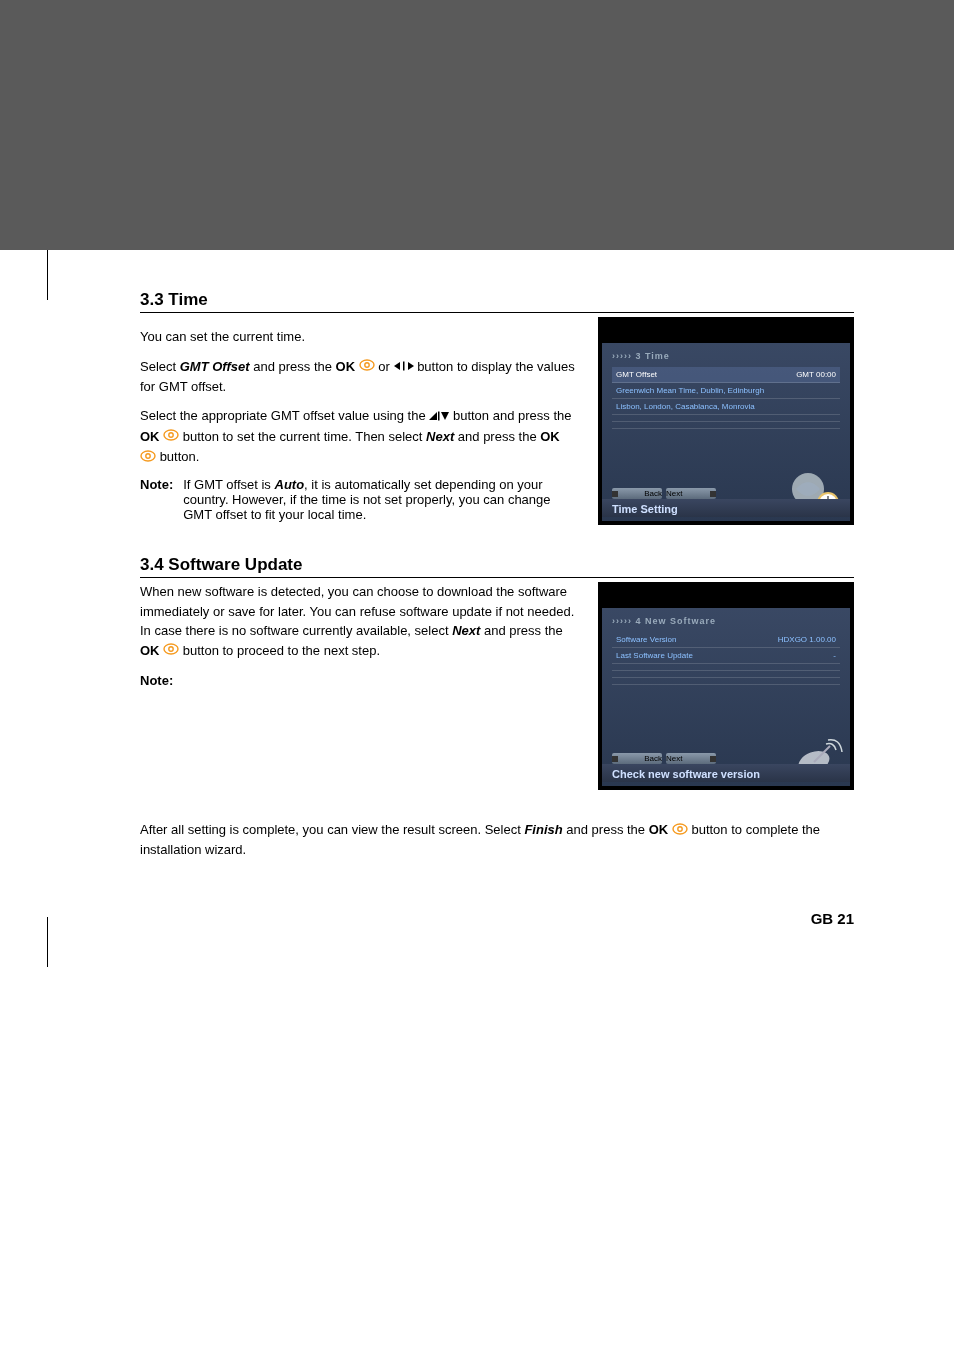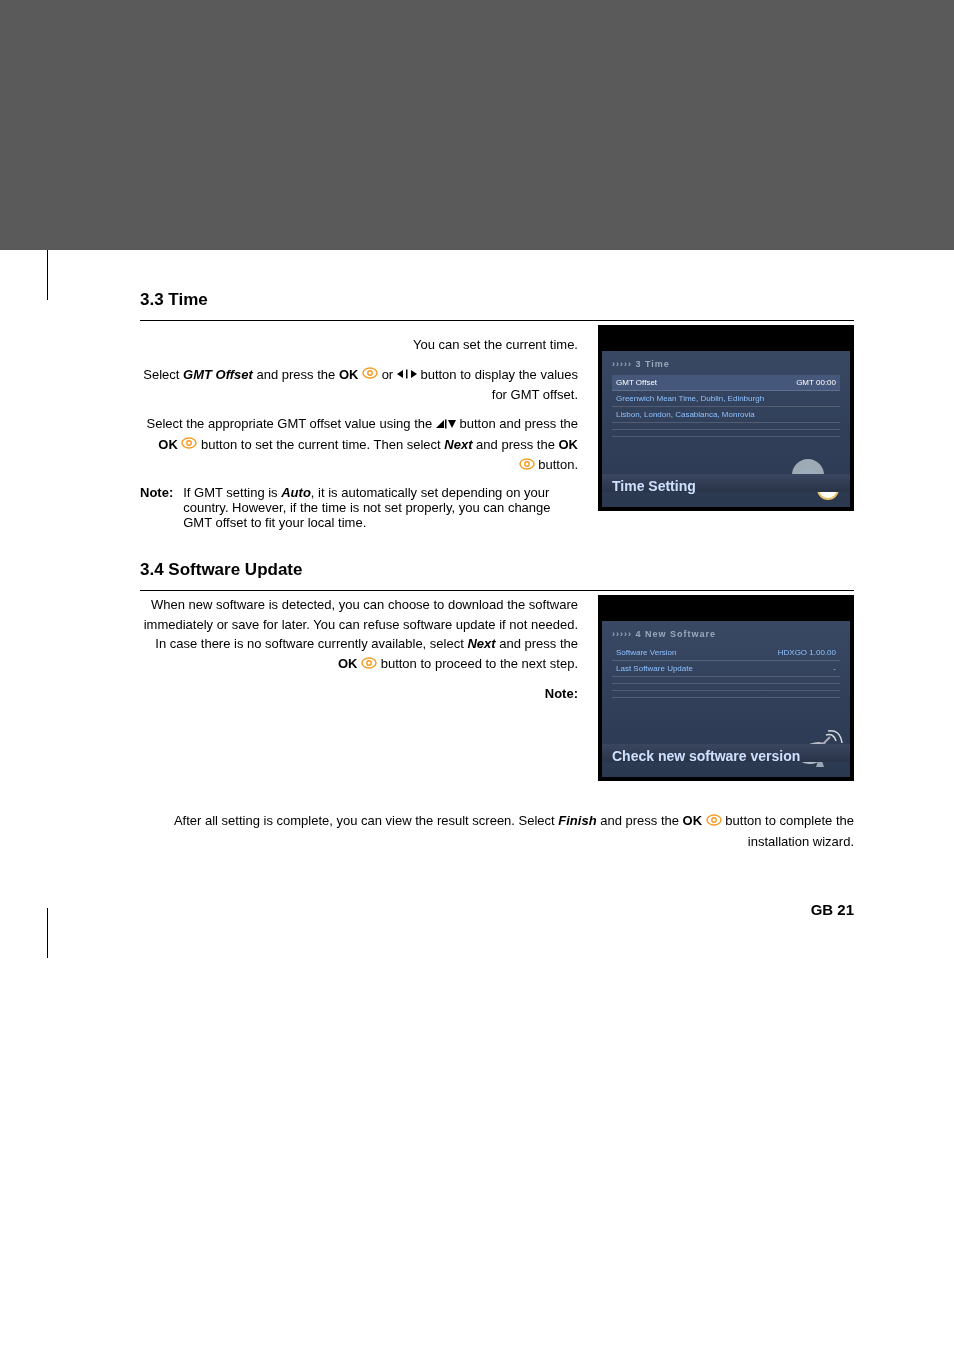--- a/index.html
+++ b/index.html
@@ -34,27 +34,27 @@
     height: 50px;
   }
   .content {
     padding: 40px 100px 40px 140px;
   }
   h2 {
     font-size: 17px;
     font-weight: bold;
     margin: 0 0 4px 0;
     border-bottom: 0.5px solid #000;
-    padding-bottom: 10px;
+    padding-bottom: 2px;
   }
   .section { margin-bottom: 30px; }
   .two-col { display: flex; gap: 20px; align-items: flex-start; }
   .text-col { flex: 1 1 auto; min-width: 0; }
   .fig-col { flex: 0 0 256px; }
-  p { margin: 10px 0; line-height: 1.5; text-align: right; }
+  p { margin: 10px 0; line-height: 1.5; }
   .note-row { display: flex; gap: 10px; }
   .note-label { font-weight: bold; flex: 0 0 auto; }
   ul { margin: 4px 0 0 0; padding-left: 40px; }
   li { margin: 2px 0; line-height: 1.5; }
   .page-num {
     text-align: right;
     font-weight: bold;
     font-size: 15px;
     padding-right: 100px;
     padding-bottom: 10px;
@@ -65,21 +65,21 @@
     display: inline-block;
     vertical-align: middle;
   }
 
   
   .tv-fig {
     border: 4px solid #000;
     background: linear-gradient(#3b4a66,#2a3850);
     color: #dfe6f1;
     font-size: 8px;
-    height: 186px;
+    height: 208px;
     position: relative;
     overflow: hidden;
   }
   .tv-header {
     background: #000;
     color: #556;
     height: 22px;
   }
   .tv-chevrons {
     padding: 8px 0 2px 10px;
@@ -119,23 +119,23 @@
     display: flex;
     align-items: center;
     justify-content: space-between;
     gap: 2px;
   }
   .tv-btn .sq {
     width: 6px; height: 6px; background: #333; display: inline-block;
   }
   .tv-footer {
     position: absolute;
-    left: 0; right: 0; bottom: 15px;
+    left: 0; right: 0; bottom: 4px;
     background: linear-gradient(#3a4660,#2a3448);
-    font-size: 14px;
+    font-size: 11px;
     color: #cfe0ff;
     padding: 4px 10px;
     font-weight: bold;
     height: 18px;
   }
   .tv-art {
     position: absolute;
     right: 4px;
     bottom: 4px;
     width: 60px;
@@ -187,21 +187,21 @@
             <span> button to set the current time. Then select </span><b><i>Next</i></b><span> and press the </span><b>OK</b>
             <span class="icon-ok"><svg width="16" height="12" viewBox="0 0 16 12">
                   <ellipse cx="8" cy="6" rx="7" ry="5" fill="none" stroke="#f59a1f" stroke-width="1.4"></ellipse>
                   <circle cx="8" cy="6" r="2.2" fill="none" stroke="#f59a1f" stroke-width="1.4"></circle>
                 </svg></span>
             <span> button.</span>
           </p>
           <div class="note-row">
             <div class="note-label">Note:</div>
             <div>
-              <span>If GMT setting is </span><b><i>Auto</i></b><span>, it is automatically set depending on your country. However, if the time is not set properly, you can change GMT offset to fit your local time.</span>
+              <span>If GMT offset is </span><b><i>Auto</i></b><span>, it is automatically set depending on your country. However, if the time is not set properly, you can change GMT offset to fit your local time.</span>
             </div>
           </div>
         </div>
 
         <div class="fig-col">
           <div class="tv-fig">
             <div class="tv-header"></div>
             <div class="tv-chevrons">››››› <span>3 Time</span></div>
             <div class="tv-body">
               <div class="tv-row selected">

